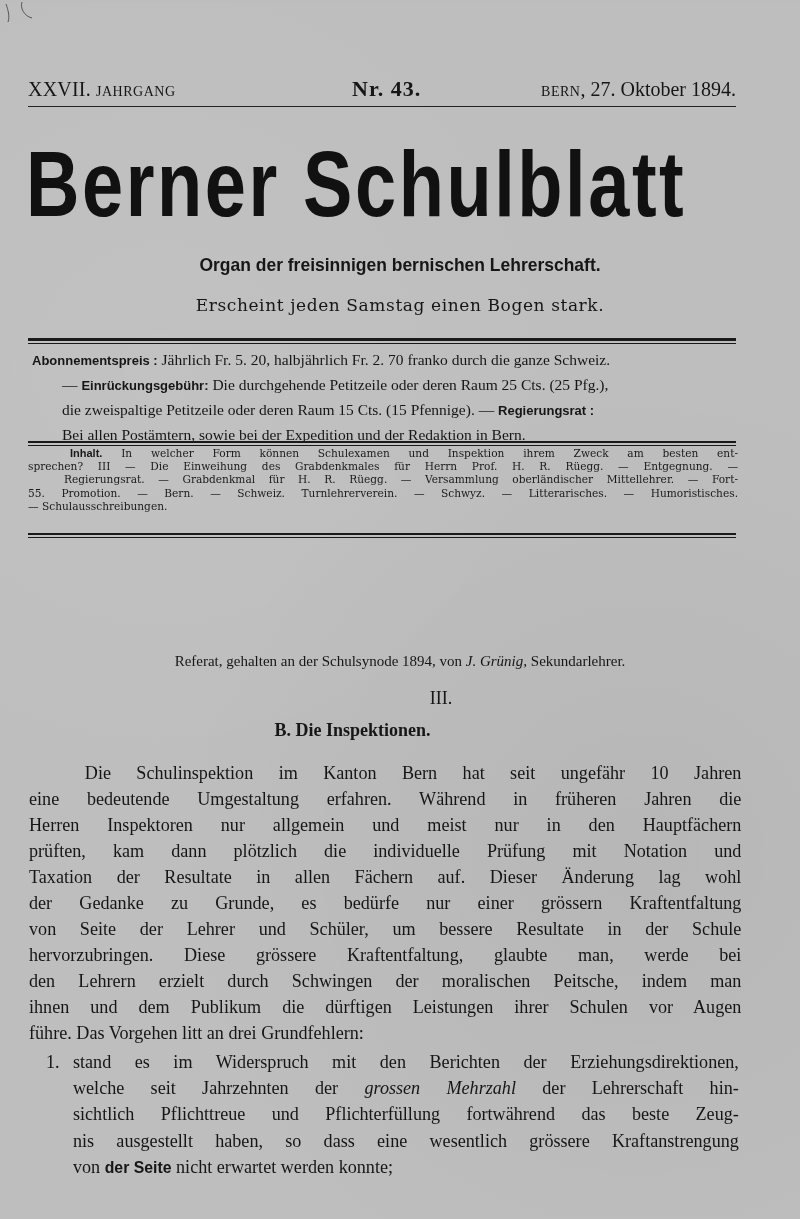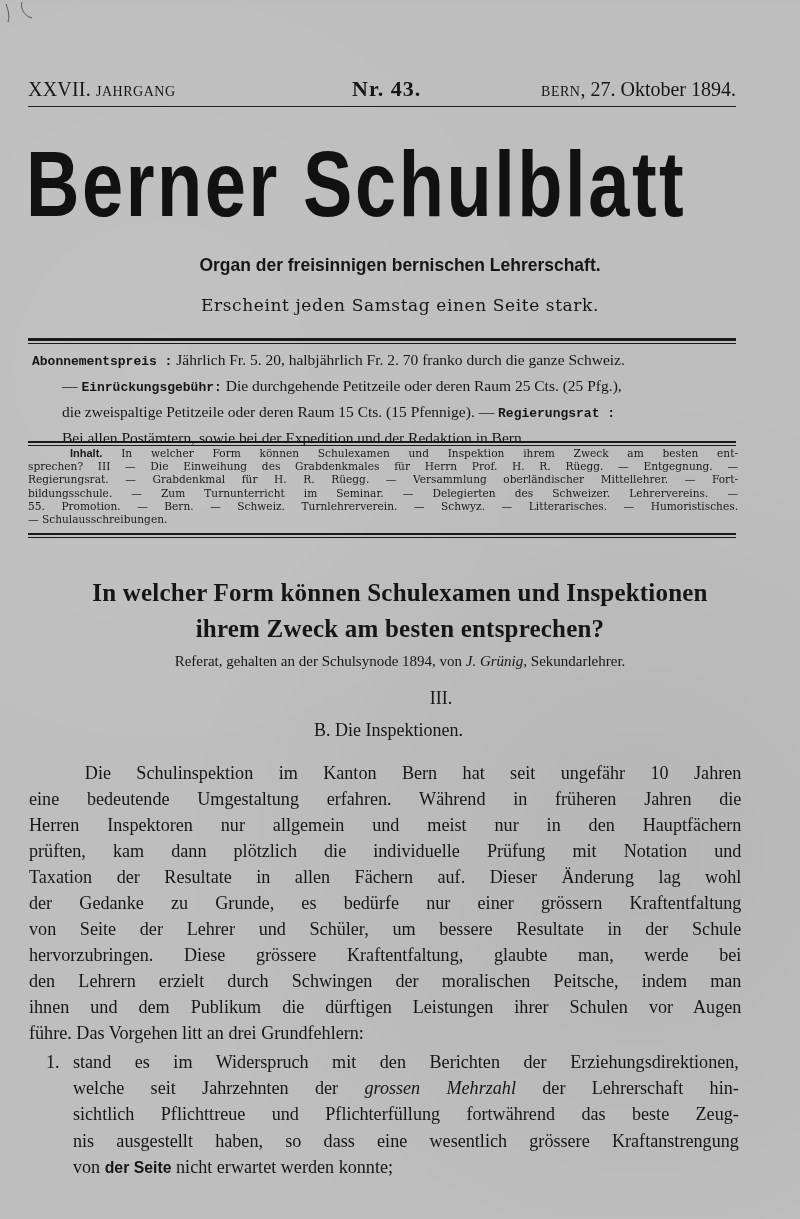--- a/index.html
+++ b/index.html
@@ -72,21 +72,21 @@
       border-top: 2px solid #1a1a1a;
       border-bottom: 1px solid #1a1a1a;
       height: 2px;
     }
     .info {
       position: absolute; left: 32px; top: 346px; width: 706px;
       font-size: 15.5px; line-height: 24px;
       text-align: justify;
     }
     .info .lbl {
-      font-family: Liberation Mono, monospace;
+      font-family: Liberation Sans, sans-serif;
       font-weight: bold; font-size: 13px;
     }
     .info p { margin: 0; }
     .info .indent { padding-left: 30px; }
     .contents {
       position: absolute; left: 28px; top: 445px; width: 710px;
       font-family: "DejaVu Serif", serif;
       font-size: 10.6px; line-height: 13.2px;
       text-align: justify;
       color: #1a1a1a;
@@ -108,21 +108,21 @@
       font-size: 15px;
     }
     .byline i { font-style: italic; margin-top: 32px; }
     .part-num {
       position: absolute; left: 0; width: 800px; top: 686px; text-align: center;
       font-size: 18px;
       padding-left: 41px;
     }
     .section-head {
       position: absolute; left: 0; width: 705px; top: 718px; text-align: center;
-      font-weight: normal; font-size: 18px; padding-left: 36px;
+      font-weight: bold; font-size: 18px;
     }
     .body-text {
       position: absolute; left: 29px; top: 758px; width: 712px;
       font-size: 19.5px; line-height: 26px;
       text-align: justify;
       transform: scaleX(0.93);
       transform-origin: left top;
       width: 766px;
     }
     .body-text .line { display: block; text-align: justify; text-align-last: justify; white-space: nowrap; }
@@ -157,48 +157,43 @@
       <span class="sc" style="text-transform:uppercase;">Jahrgang</span>
     </span>
     <span class="num">Nr. 43.</span>
     <span class="date"><span class="sc" style="text-transform:uppercase;">Bern</span><span>, 27. Oktober 1894.</span></span>
   </div>
   <div class="rule-thin" style="left:28px; top:104px; width:708px;"></div>
 
   <div class="title">Berner Schulblatt</div>
 
   <div class="subtitle">Organ der freisinnigen bernischen Lehrerschaft.</div>
-  <div class="tagline">Erscheint jeden Samstag einen Seite stark.</div>
+  <div class="tagline">Erscheint jeden Samstag einen Bogen stark.</div>
 
   <div class="double-rule" style="top:336px;"></div>
 
   <div class="info">
     <p><span class="lbl">Abonnementspreis :</span><span> Jährlich Fr. 5. 20, halbjährlich Fr. 2. 70 franko durch die ganze Schweiz.</span></p>
     <p class="indent"><span>— </span><span class="lbl">Einrückungsgebühr:</span><span> Die durchgehende Petitzeile oder deren Raum 25 Cts. (25 Pfg.),</span></p>
     <p class="indent"><span>die zweispaltige Petitzeile oder deren Raum 15 Cts. (15 Pfennige).  — </span><span class="lbl">Regierungsrat :</span></p>
     <p class="indent"><span>Bei allen Postämtern, sowie bei der Expedition und der Redaktion in Bern.</span></p>
   </div>
 
   <div class="double-rule thin" style="top:439px;"></div>
 
   <div class="contents">
     <div style="display:block; text-align:justify; text-align-last:justify;"><span class="lbl">Inhalt.</span>&nbsp;<span>In welcher Form können Schulexamen und Inspektion ihrem Zweck am besten ent-</span></div>
     <div style="text-align:justify; text-align-last:justify;">sprechen? III — Die Einweihung des Grabdenkmales für Herrn Prof. H. R. Rüegg. — Entgegnung. —</div>
-    <div style="text-align:justify; text-align-last:justify;">Regierungsrat. — Grabdenkmal für H. R. Rüegg. — Versammlung oberländischer Mittellehrer. — Fort-</div>
-    <div style="text-align:justify; text-align-last:justify;">bildungsschule. — Zum Turnunterricht im Seminar. — Delegierten des Schweizer. Lehrervereins. —</div>
+    <div style="text-align:justify; text-align-last:justify;margin-left:36px;">Regierungsrat. — Grabdenkmal für H. R. Rüegg. — Versammlung oberländischer Mittellehrer. — Fort-</div>
     <div style="text-align:justify; text-align-last:justify;">55. Promotion. — Bern. — Schweiz. Turnlehrerverein. — Schwyz. — Litterarisches. — Humoristisches.</div>
     <div>— Schulausschreibungen.</div>
   </div>
 
   <div class="double-rule thin" style="top:531px;"></div>
 
-  <div class="article-title">
-    <span>In welcher Form können Schulexamen und Inspektionen</span>
-    <span>ihrem Zweck am besten entsprechen?</span>
-  </div>
 
   <div class="byline"><span>Referat, gehalten an der Schulsynode 1894, von </span><i>J. Grünig,</i><span> Sekundarlehrer.</span></div>
 
   <div class="part-num">III.</div>
   <div class="section-head">B. Die Inspektionen.</div>
 
   <div class="body-text">
     <span class="line" style="padding-left:60px;">Die Schulinspektion im Kanton Bern hat seit ungefähr 10 Jahren</span>
     <span class="line">eine bedeutende Umgestaltung erfahren.  Während in früheren Jahren die</span>
     <span class="line">Herren Inspektoren nur allgemein und meist nur in den Hauptfächern</span>

